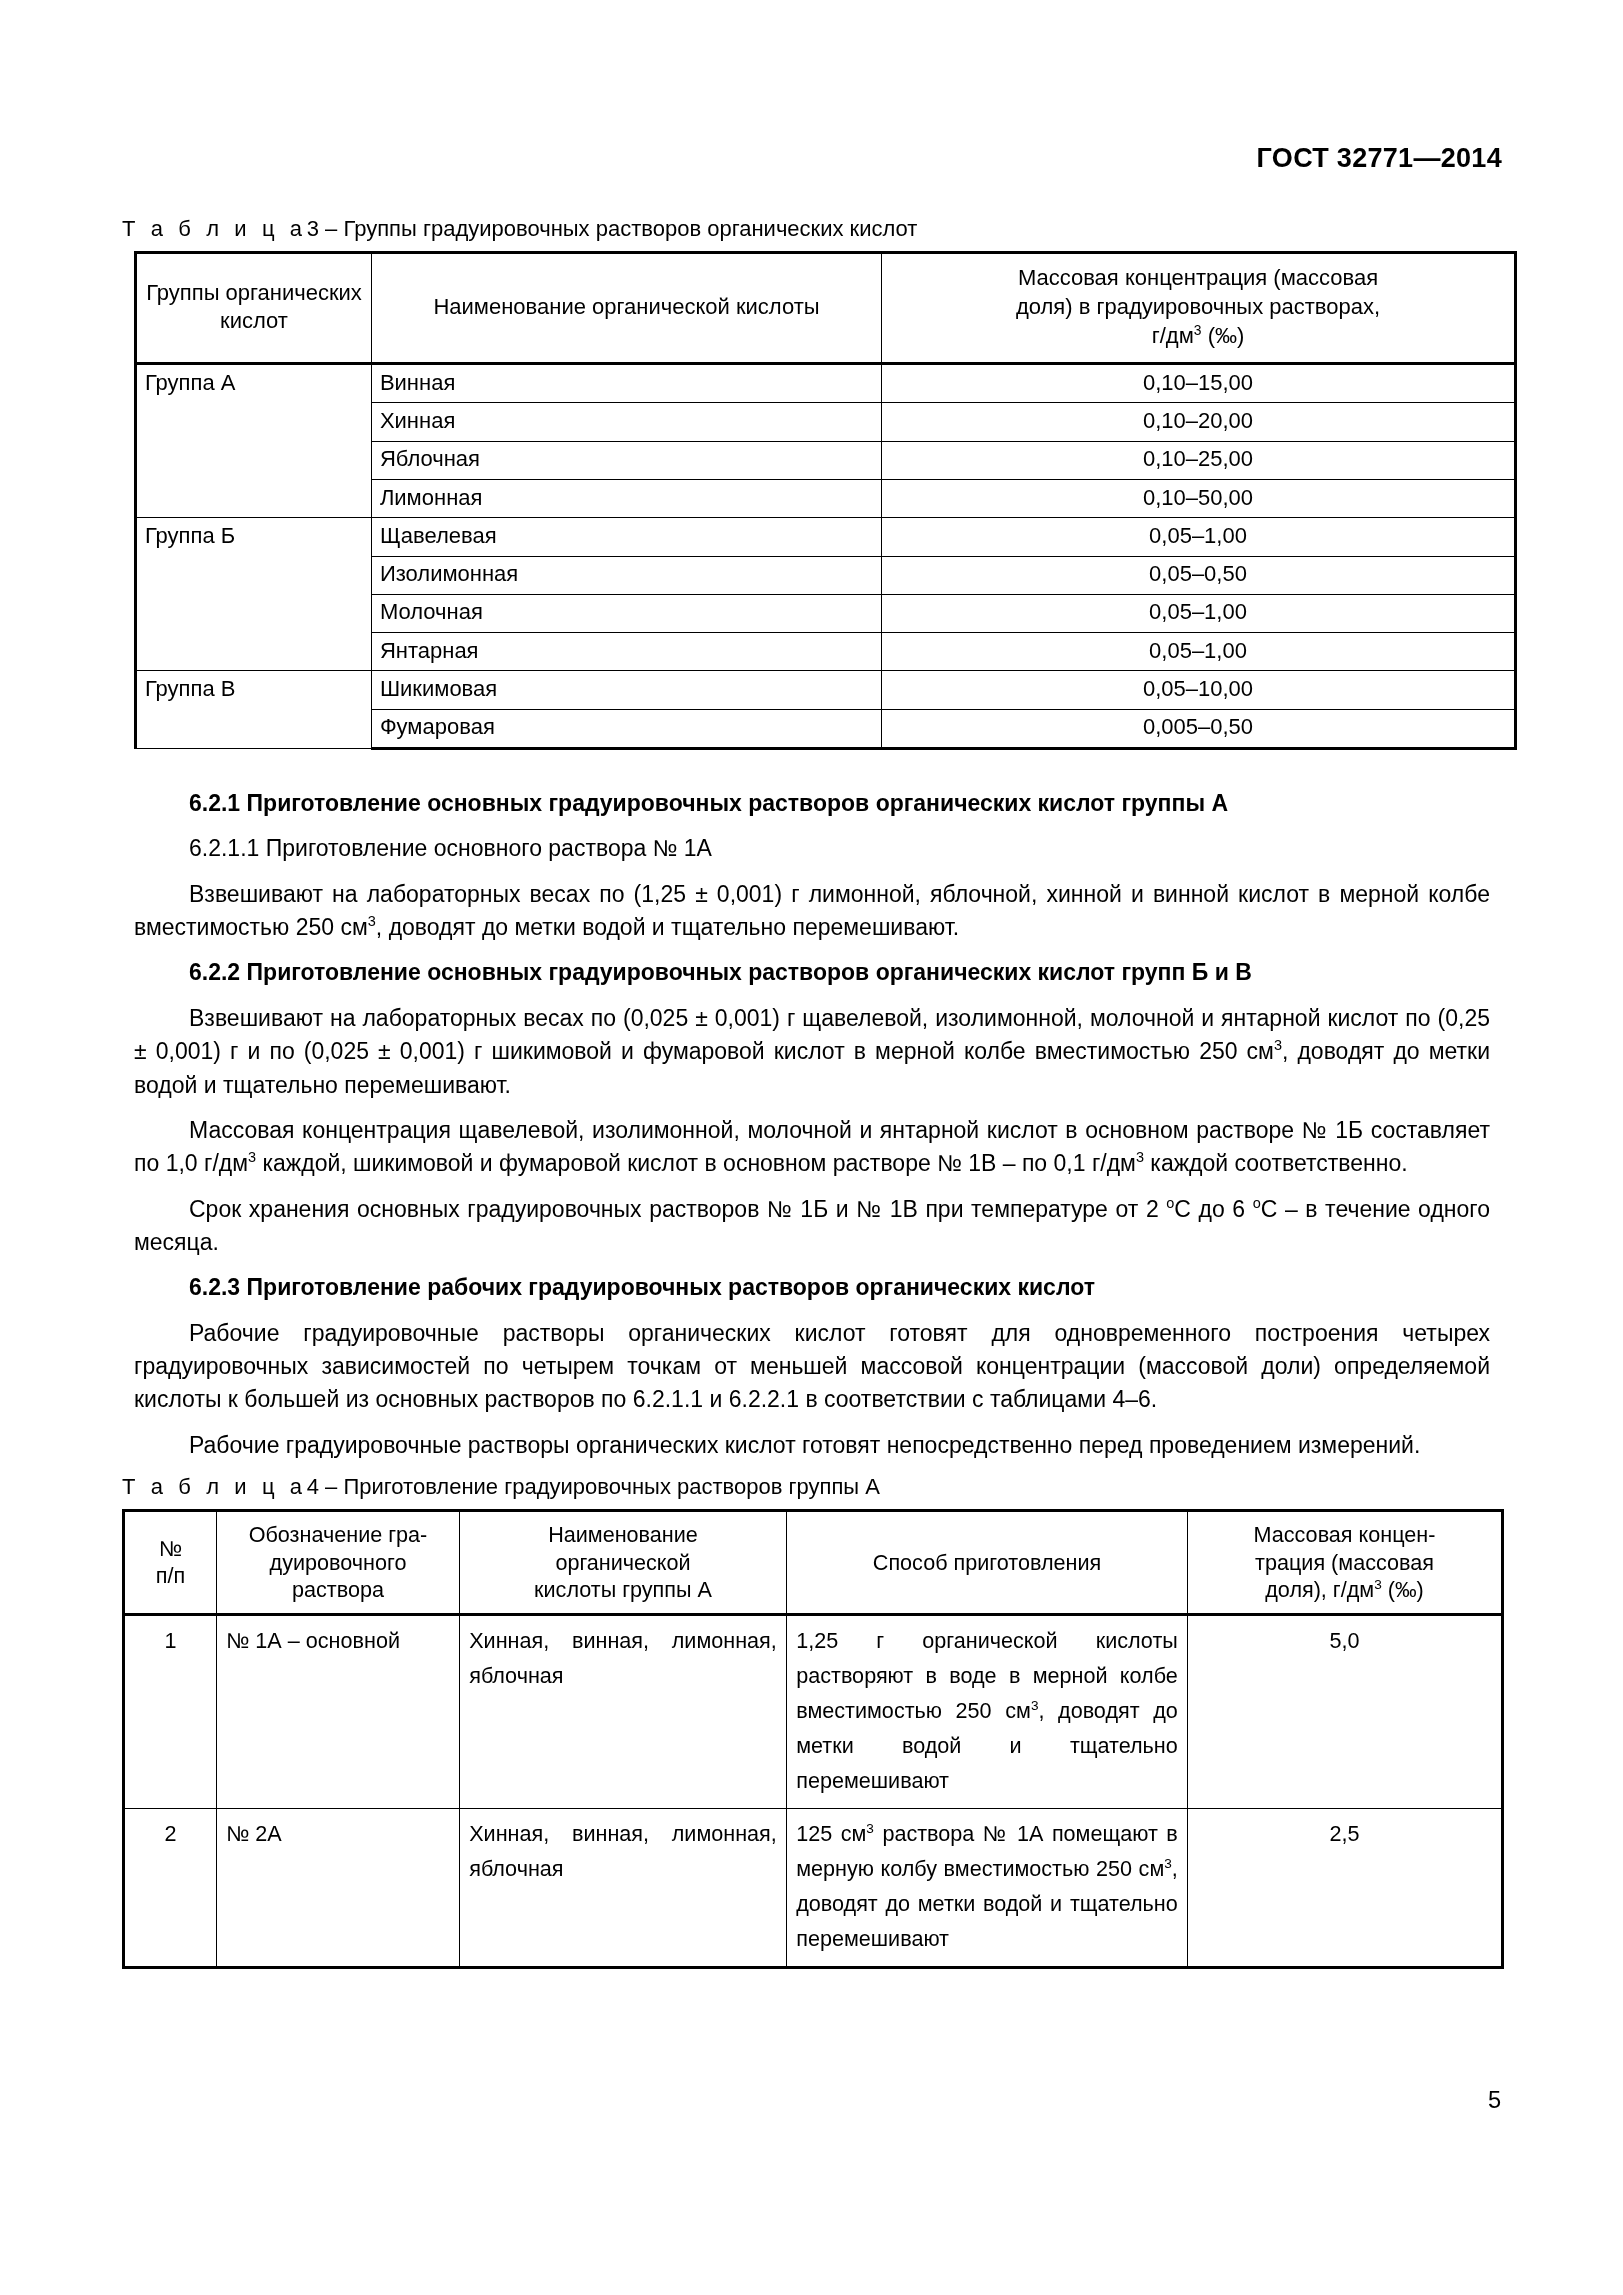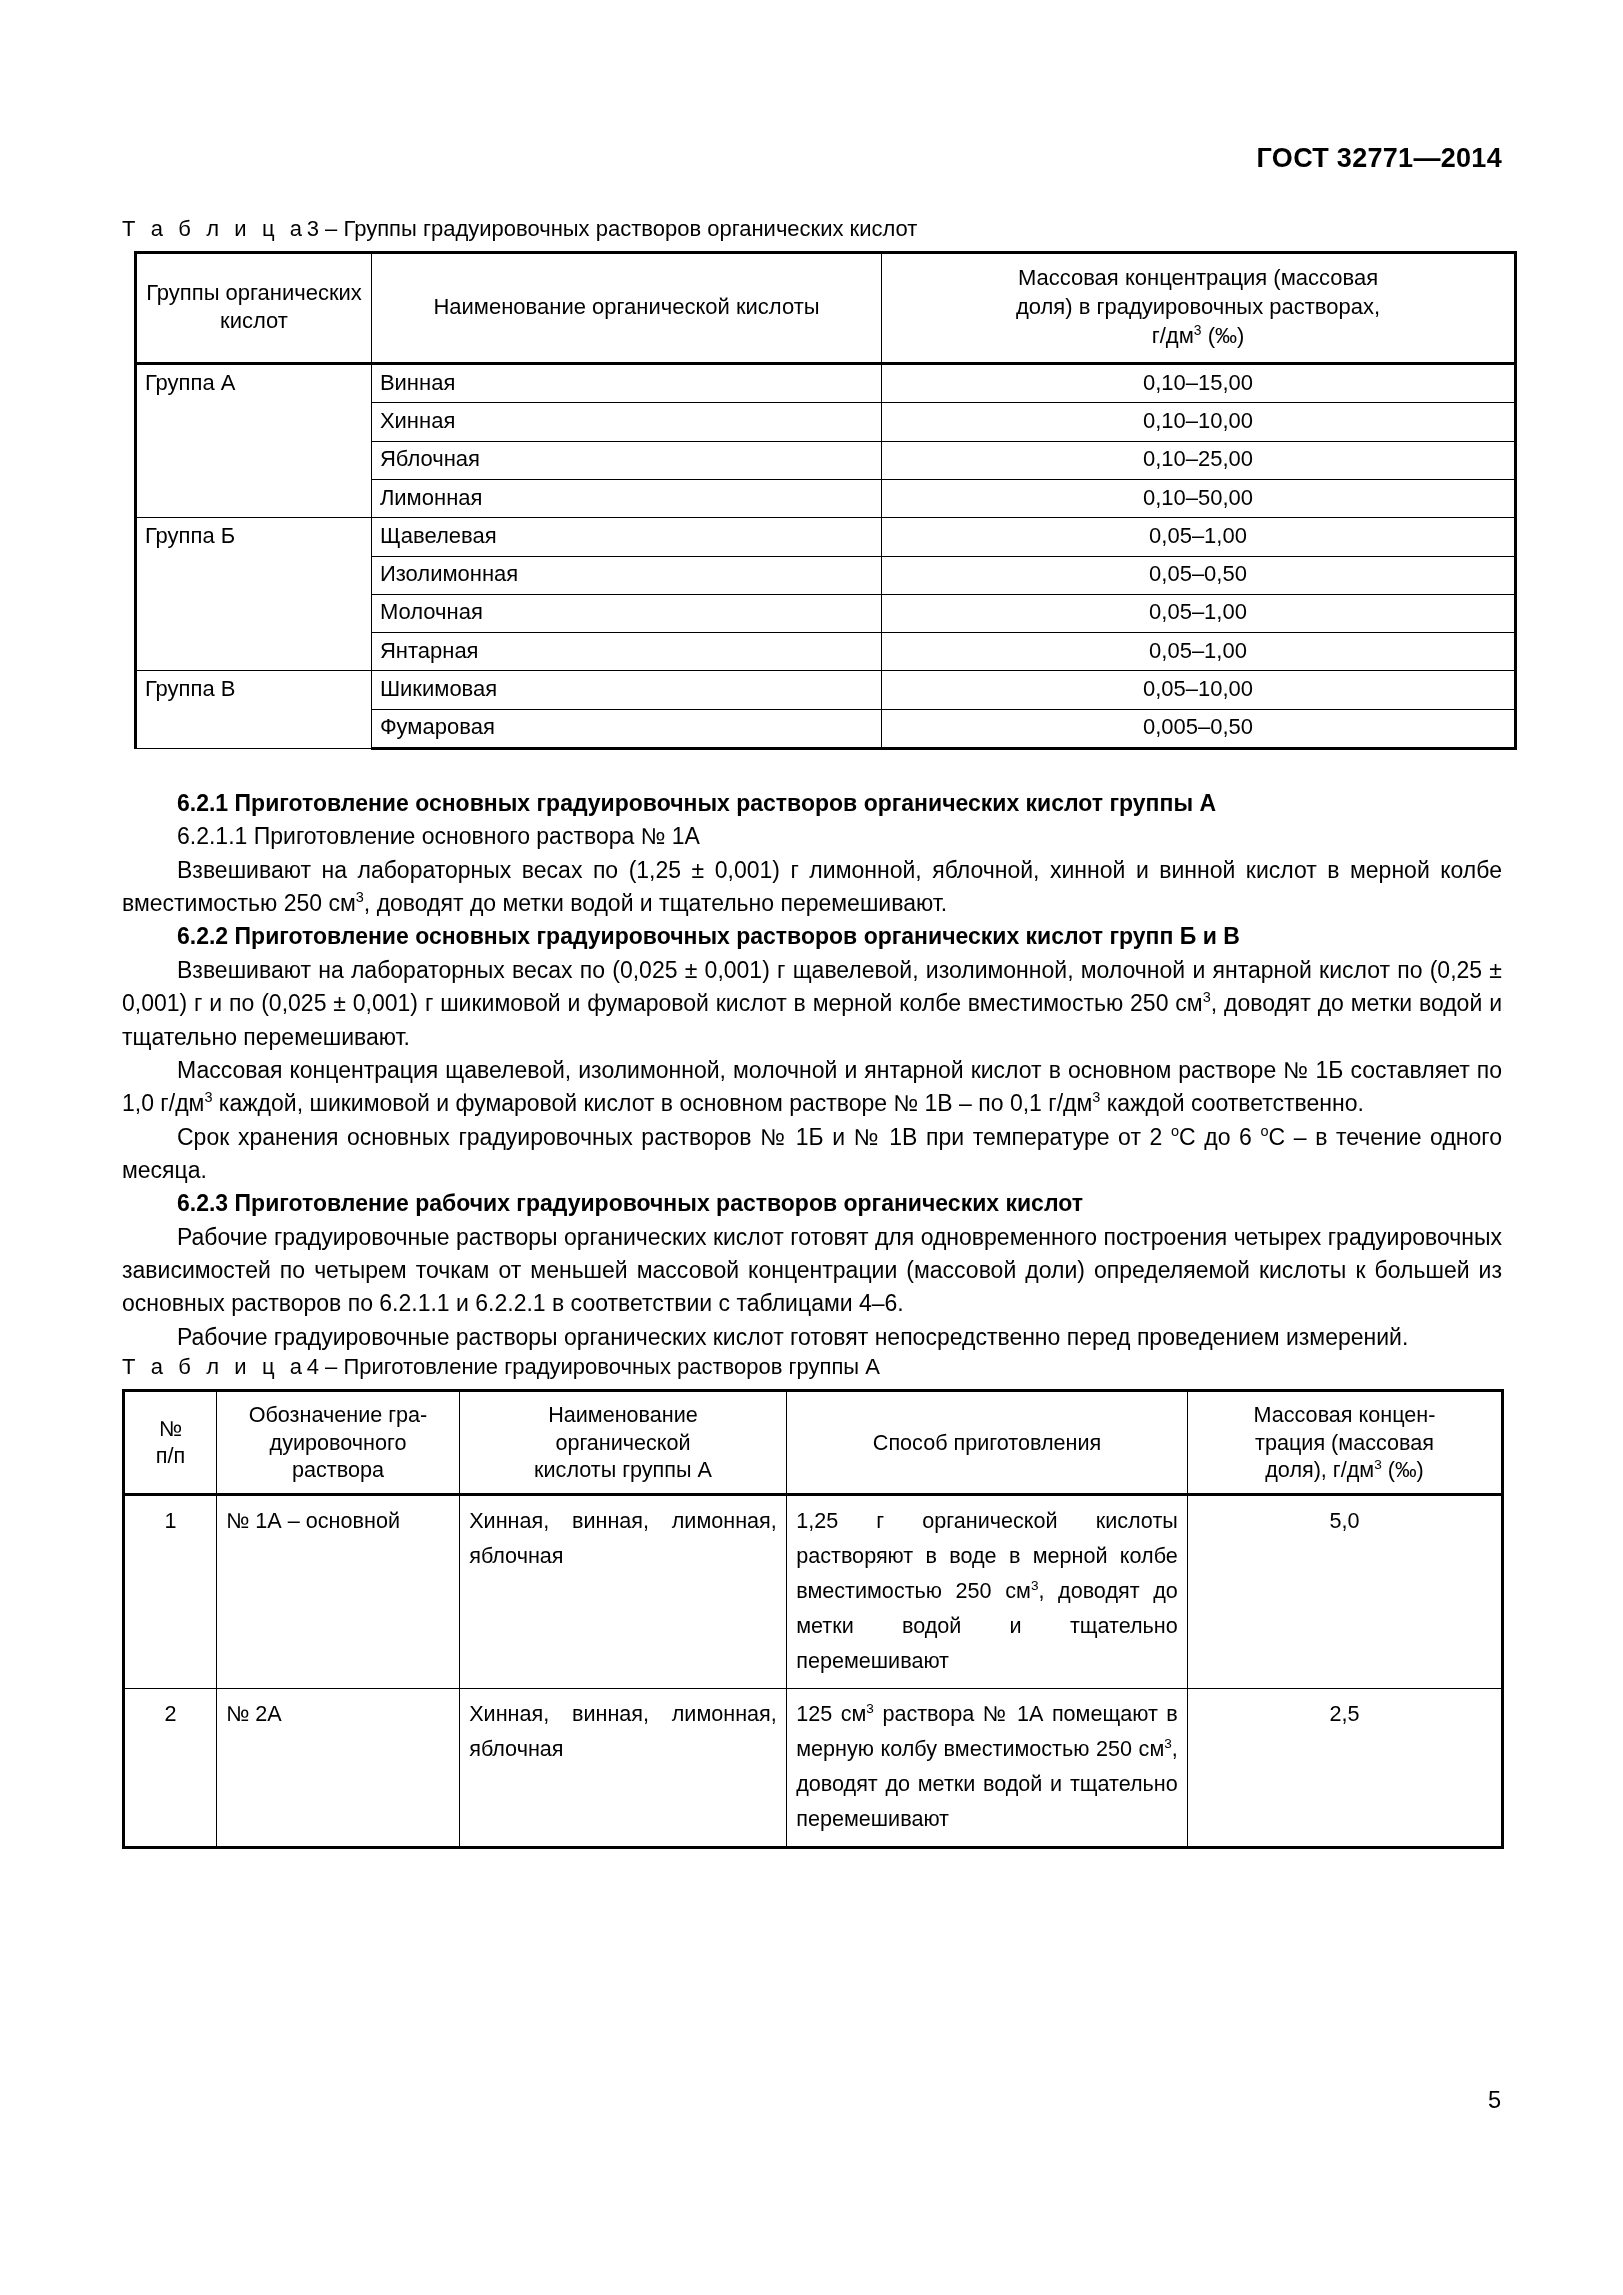--- a/index.html
+++ b/index.html
@@ -87,21 +87,21 @@
   }
   #table3 td.group { vertical-align: top; }
   #table3 td.conc { text-align: center; }
 
   
   .para {
     font-size: 23px;
     line-height: 1.45;
     text-align: justify;
     text-justify: inter-word;
-    margin: 0;
+    margin: 12px;
   }
   .para.ind { text-indent: 55px; }
   .para.bold { font-weight: bold; }
   .para.nojust { text-align: left; }
   .gap-before-621 { margin-top: 37px; }
   sup {
     font-size: 0.63em;
     vertical-align: super;
     line-height: 0;
   }
@@ -165,21 +165,21 @@
       </thead>
       <tbody>
 
         <tr>
           <td class="group thick-left" rowspan="4">Группа А</td>
           <td>Винная</td>
           <td class="conc thick-right">0,10–15,00</td>
         </tr>
         <tr>
           <td>Хинная</td>
-          <td class="conc thick-right">0,10–10,00</td>
+          <td class="conc thick-right">0,10–20,00</td>
         </tr>
         <tr>
           <td>Яблочная</td>
           <td class="conc thick-right">0,10–25,00</td>
         </tr>
         <tr>
           <td>Лимонная</td>
           <td class="conc thick-right">0,10–50,00</td>
         </tr>
 

